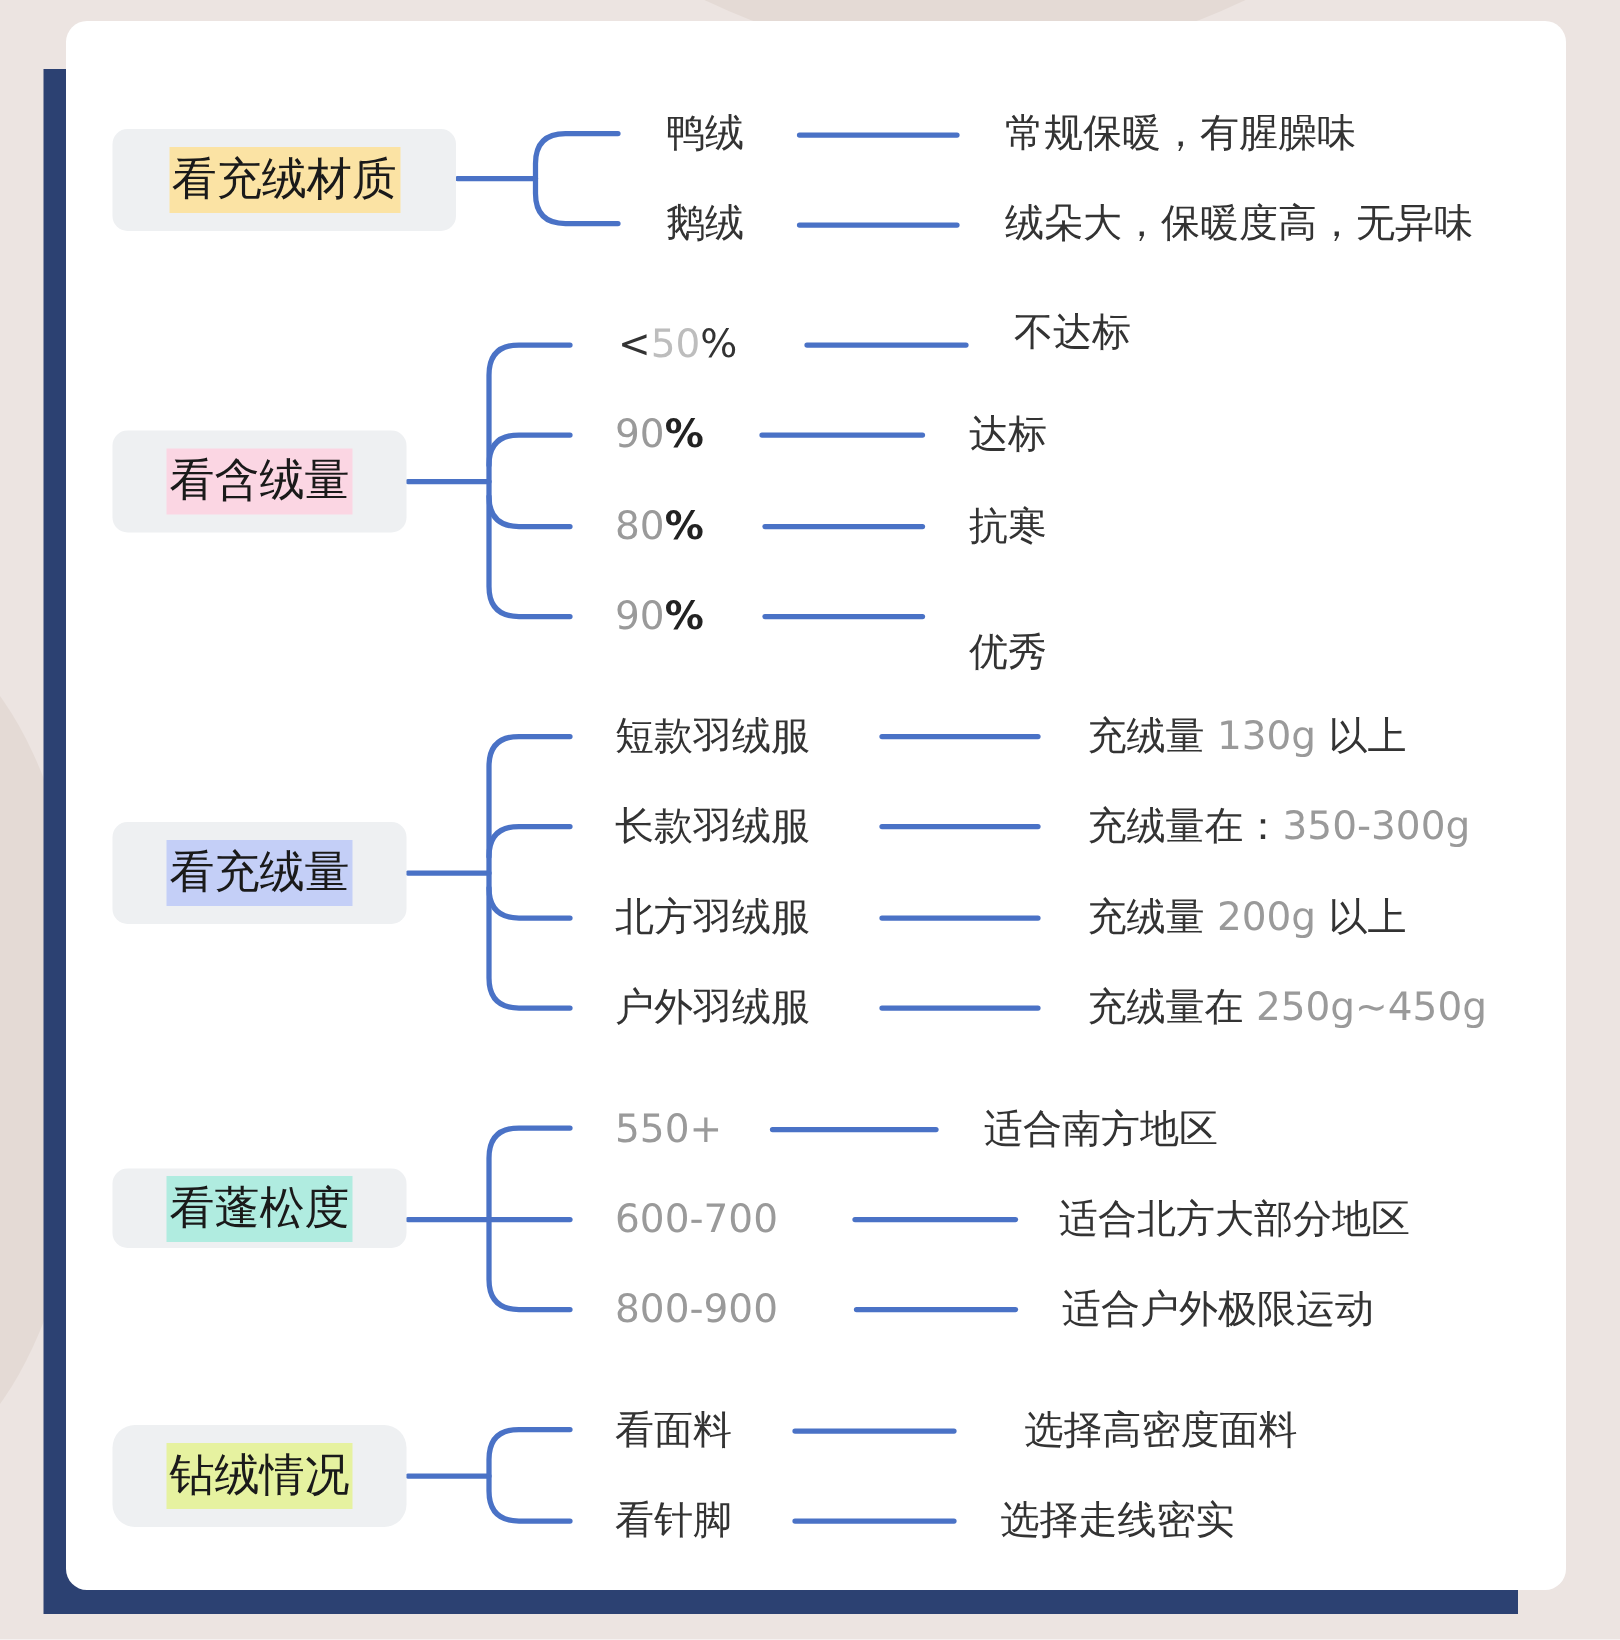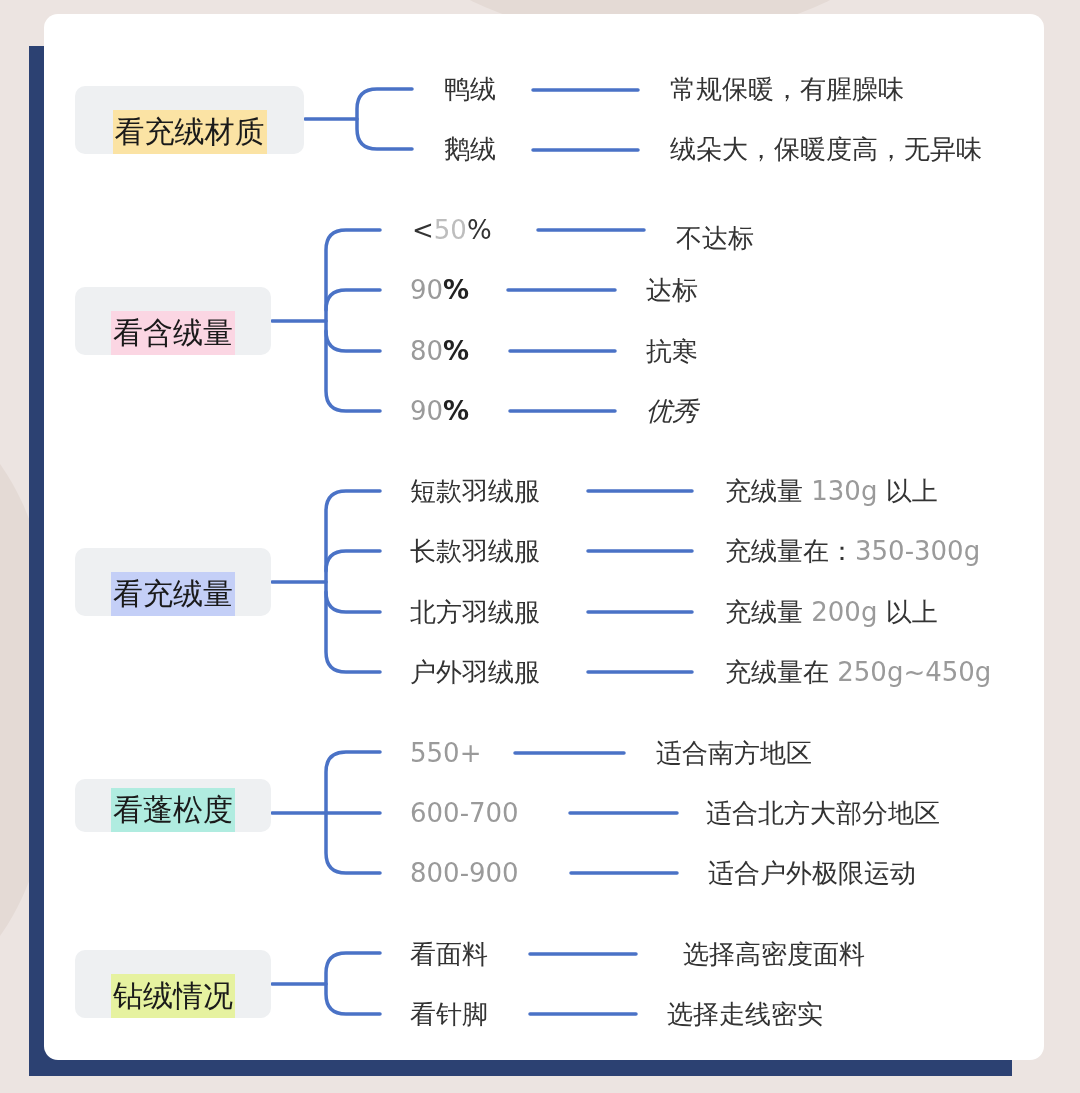--- a/index.html
+++ b/index.html
@@ -1,20 +1,20 @@
 <!DOCTYPE html>
 <html><head>
 <meta charset="utf-8">
 <style>
   html,body{margin:0;padding:0;}
   body{width:1080px;height:1093px;position:relative;overflow:hidden;background:#ece4e1;font-family:"DejaVu Sans","Liberation Sans",sans-serif;}
   .bgshape{position:absolute;border-radius:50%;background:#e4dad5;}
   .shadow-frame{position:absolute;left:29px;top:46px;width:983px;height:1030px;background:#2c4172;}
   .card{position:absolute;left:44px;top:14px;width:1000px;height:1046px;background:#fff;border-radius:14px;}
-  .node{position:absolute;background:#eef0f2;border-radius:10px;display:flex;align-items:flex-end;justify-content:center;}
+  .node{position:absolute;background:#eef0f2;border-radius:10px;display:flex;align-items:center;justify-content:center;}
   .node span{font-size:30px;color:#1a1a1a;padding:2px 2px;line-height:40px;}
   .t{position:absolute;font-size:26px;color:#333;white-space:nowrap;line-height:32px;}
   .num{color:#9a9a9a;}
   .pct{color:#222;font-weight:bold;}
   svg.lines{position:absolute;left:0;top:0;}
 </style>
 </head>
 <body>
 
 <div class="bgshape" style="left:330px;top:-420px;width:640px;height:460px;"></div>
@@ -78,24 +78,24 @@
 </div>
 <div class="t" style="left:410px;top:274px;">
   <span class="num">90</span><span class="pct">%</span>
 </div>
 <div class="t" style="left:410px;top:335px;">
   <span class="num">80</span><span class="pct">%</span>
 </div>
 <div class="t" style="left:410px;top:395px;">
   <span class="num">90</span><span class="pct">%</span>
 </div>
-<div class="t" style="left:676px;top:222px;">不达标</div>
+<div class="t" style="left:676px;top:206px;">不达标</div>
 <div class="t" style="left:646px;top:274px;">达标</div>
 <div class="t" style="left:646px;top:335px;">抗寒</div>
-<div class="t" style="left:646px;top:395px;font-style:italic;">优秀</div>
+<div class="t" style="left:646px;top:419px;">优秀</div>
 
 <div class="node" style="left:75px;top:548px;width:196px;height:68px;">
   <span style="background:#c4cff7;">看充绒量</span>
 </div>
 <div class="t" style="left:410px;top:475px;">短款羽绒服</div>
 <div class="t" style="left:410px;top:535px;">长款羽绒服</div>
 <div class="t" style="left:410px;top:596px;">北方羽绒服</div>
 <div class="t" style="left:410px;top:656px;">户外羽绒服</div>
 <div class="t" style="left:725px;top:475px;">
   <span>充绒量 </span><span class="num">130g</span><span> 以上</span>
@@ -113,19 +113,19 @@
 <div class="node" style="left:75px;top:779px;width:196px;height:53px;">
   <span style="background:#b0ece0;">看蓬松度</span>
 </div>
 <div class="t num" style="left:410px;top:737px;">550+</div>
 <div class="t num" style="left:410px;top:797px;">600-700</div>
 <div class="t num" style="left:410px;top:857px;">800-900</div>
 <div class="t" style="left:656px;top:737px;">适合南方地区</div>
 <div class="t" style="left:706px;top:797px;">适合北方大部分地区</div>
 <div class="t" style="left:708px;top:857px;">适合户外极限运动</div>
 
-<div class="node" style="left:75px;top:950px;width:196px;height:68px;">
+<div class="node" style="left:75px;top:950px;width:196px;height:68px;border-radius:15px;">
   <span style="background:#e6f2a0;">钻绒情况</span>
 </div>
 <div class="t" style="left:410px;top:938px;">看面料</div>
 <div class="t" style="left:410px;top:998px;">看针脚</div>
 <div class="t" style="left:637px;top:938px;margin-left:46px;">选择高密度面料</div>
 <div class="t" style="left:667px;top:998px;">选择走线密实</div>
 
 </body></html>

